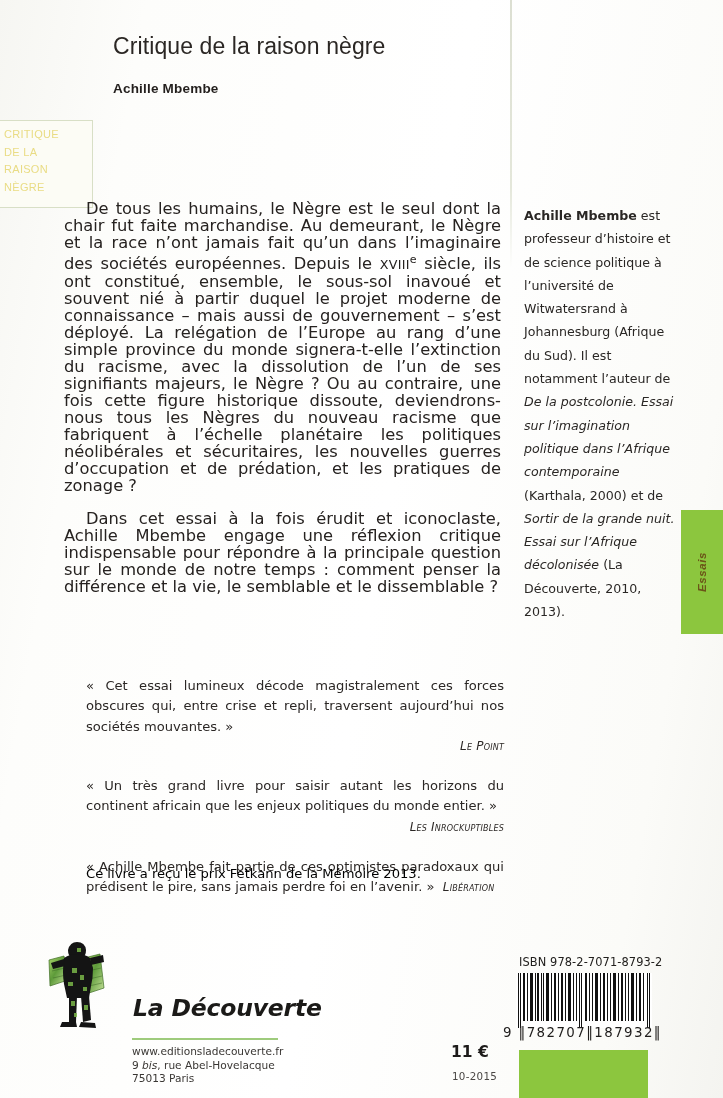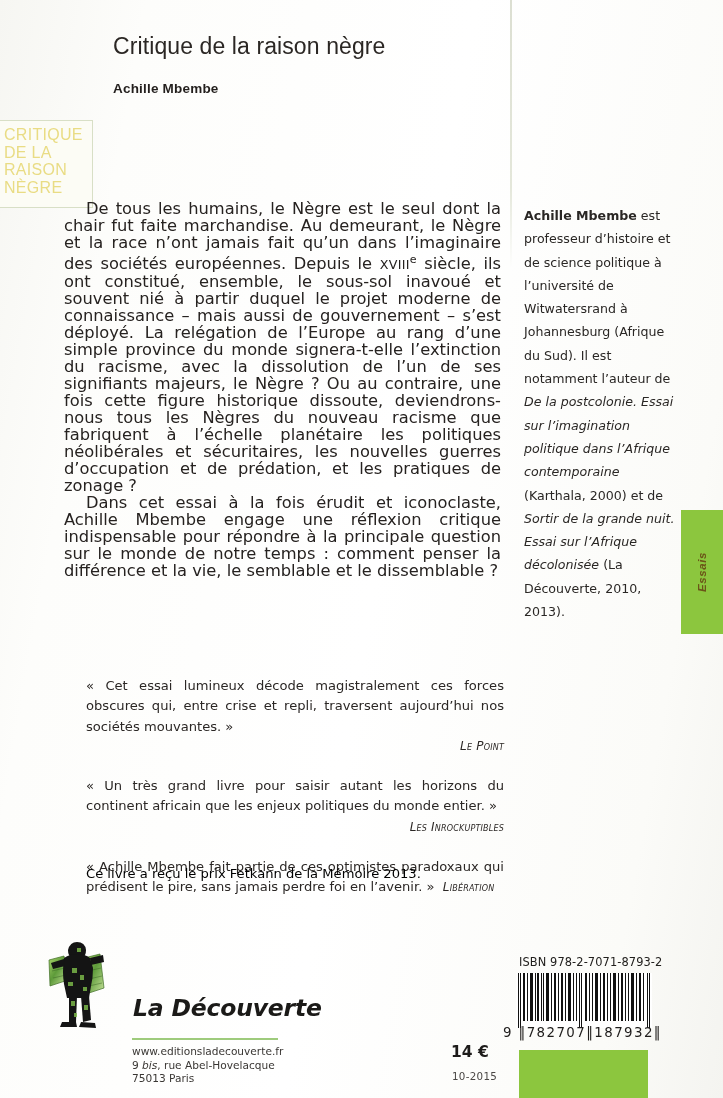--- a/index.html
+++ b/index.html
@@ -42,21 +42,21 @@
     height: 88px;
     background: #fcfcf5;
     border: 1px solid #d8dfc6;
     box-sizing: border-box;
   }
   .spine-box .spine-text {
     position: absolute;
     left: 9px;
     top: 5px;
     font-family: "Liberation Sans", sans-serif;
-    font-size: 16px;
+    font-size: 11px;
     line-height: 17.5px;
     letter-spacing: 0.3px;
     color: #e9dc84;
     font-weight: 400;
     white-space: pre-line;
   }
   
   .book-title {
     position: absolute;
     left: 113px;
@@ -85,21 +85,21 @@
     font-size: 16.3px;
     line-height: 17px;
     text-align: justify;
     color: #262220;
     hyphens: manual;
   }
   .blurb p {
     margin: 0;
     text-indent: 22px;
   }
-  .blurb p + p { margin-top: 0; }
+  .blurb p + p { margin-top: 16px; }
   .smallcaps-cent {
     font-size: 0.78em;
     letter-spacing: 0.3px;
   }
   .sup { font-size: 0.68em; vertical-align: super; }
   
   .bio {
     position: absolute;
     left: 524px;
     top: 204px;
@@ -406,16 +406,16 @@
       <rect x="120" y="0" width="1" height="48"></rect>
         <rect x="123" y="0" width="2" height="48"></rect>
       <rect x="127" y="0" width="1" height="48"></rect>
       <rect x="131" y="0" width="1" height="55"></rect>
         <rect x="133" y="0" width="1" height="55"></rect>
     </g>
   </svg>
 
   <div class="barcode-digits"><span>9</span>&nbsp;‖<span>782707</span>‖<span>187932</span>‖</div>
 
-  <div class="price">14 €</div>
+  <div class="price">11 €</div>
   <div class="pubdate">10-2015</div>
   <div class="green-block"></div>
 </div>
 
 </body></html>

